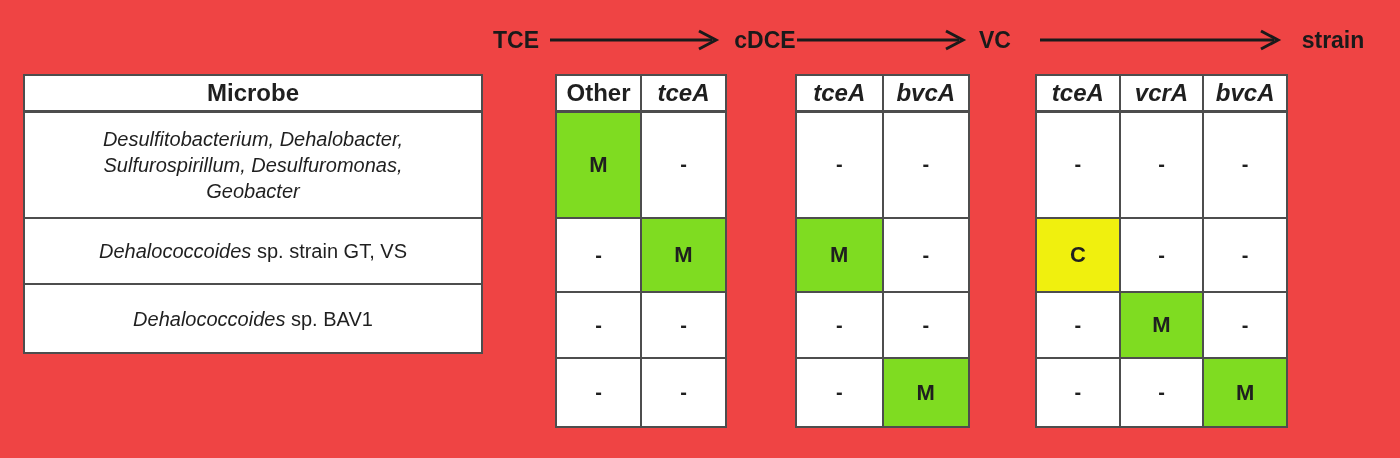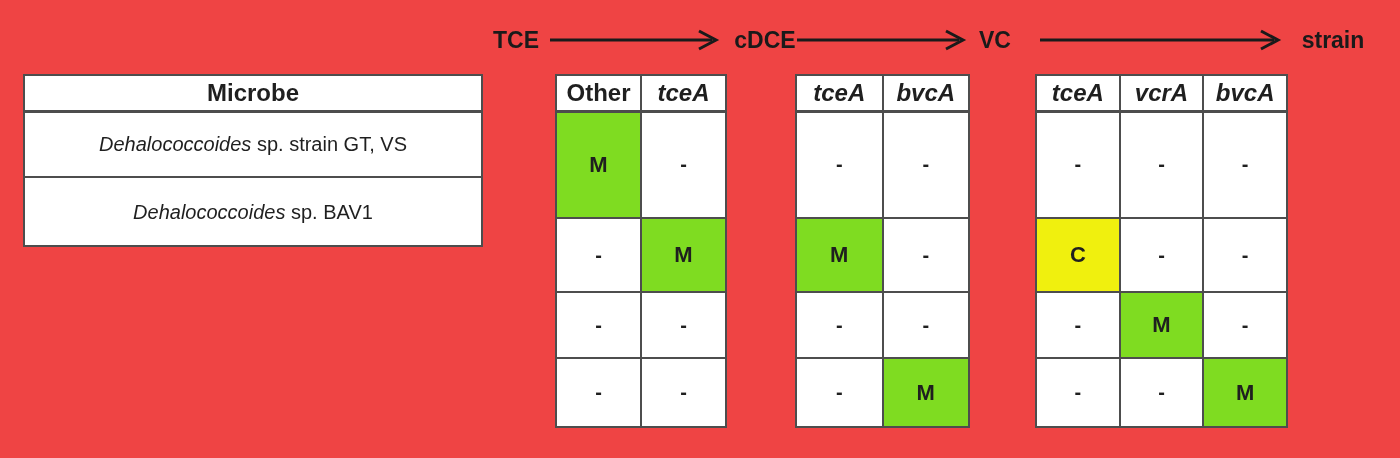--- a/index.html
+++ b/index.html
@@ -56,20 +56,27 @@
   <span class="plabel" style="left:995px">VC</span>
   <span class="plabel" style="left:1333px">strain</span>
 
   <table class="microbe-table">
     <thead>
       <tr>
         <th>Microbe</th>
       </tr>
     </thead>
     <tbody id="microbe-body">
+        <tr class="r1">
+          <td>
+            <div class="mline"><span class="it">Desulfitobacterium, Dehalobacter,</span></div>
+            <div class="mline"><span class="it">Sulfurospirillum, Desulfuromonas,</span></div>
+            <div class="mline"><span class="it">Geobacter</span></div>
+          </td>
+        </tr>
         <tr class="r3">
           <td>
             <div class="mline"><span class="it">Dehalococcoides</span><span> sp. strain GT, VS</span></div>
           </td>
         </tr>
         <tr class="r4">
           <td>
             <div class="mline"><span class="it">Dehalococcoides</span><span> sp. BAV1</span></div>
           </td>
         </tr>

